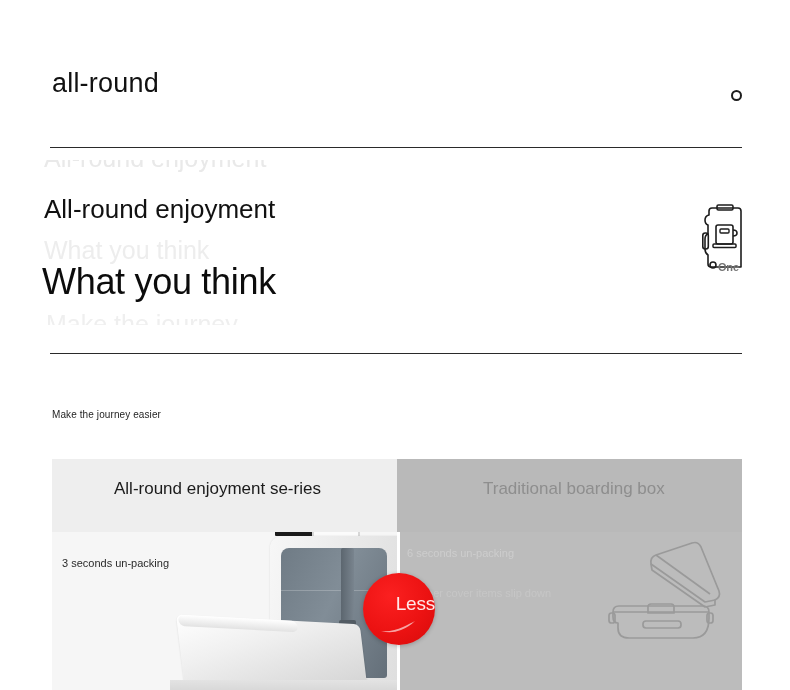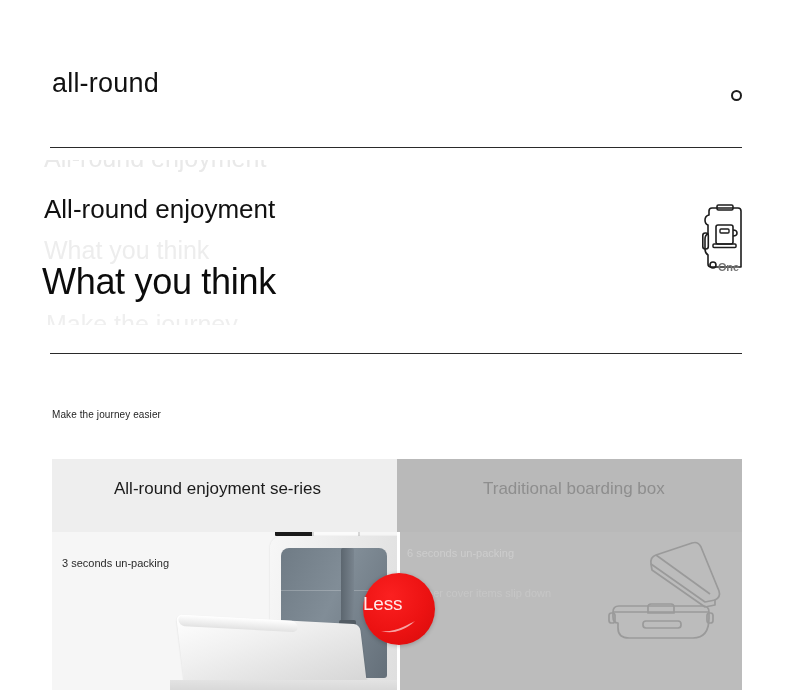--- a/index.html
+++ b/index.html
@@ -356,21 +356,21 @@
     border-radius: 50%;
     background: radial-gradient(circle at 38% 32%, #fb2020 0%, #ec1212 55%, #d60b0b 100%);
     box-shadow: 0 1px 4px rgba(0,0,0,.22);
     z-index: 20;
   }
   .less-text {
     position: absolute;
     left: 0;
     top: 20px;
     width: 72px;
-    text-align: left;
+    text-align: right;
     font-size: 19px;
     font-weight: 400;
     color: #ffe9e9;
     letter-spacing: -0.2px;
   }
   .less-swoosh {
     position: absolute;
     left: 16px;
     top: 47px;
     width: 40px;

